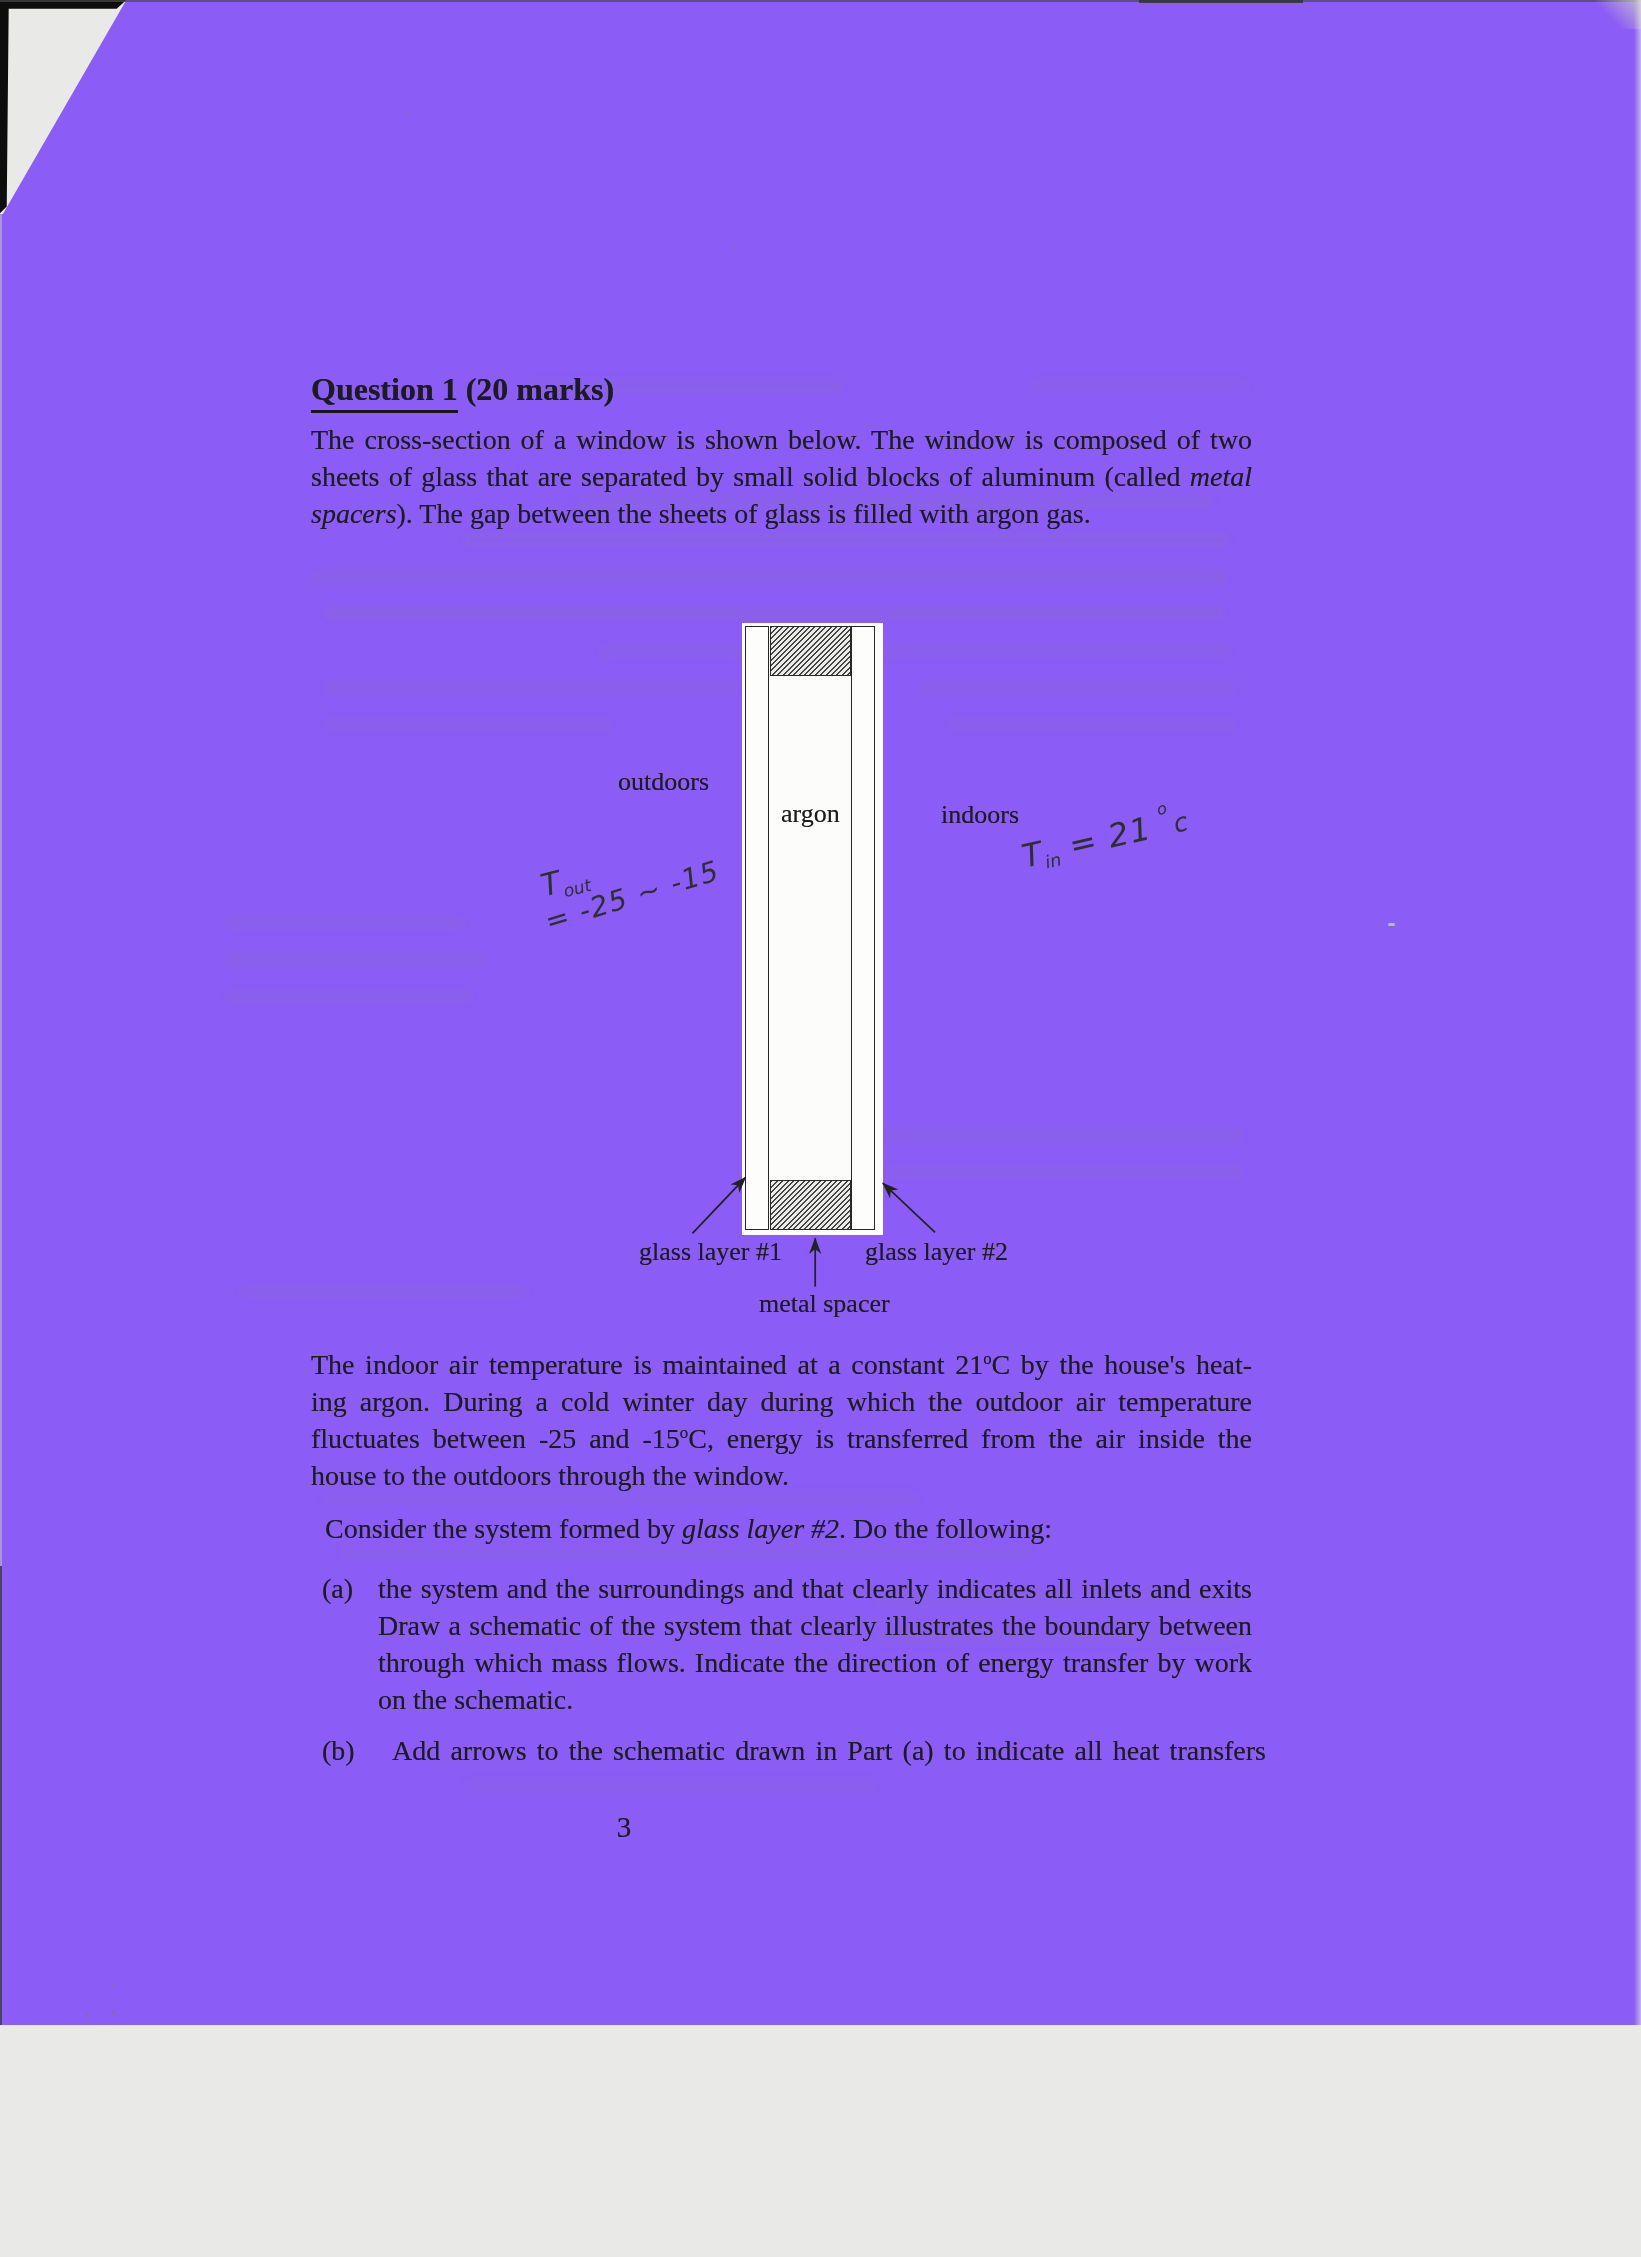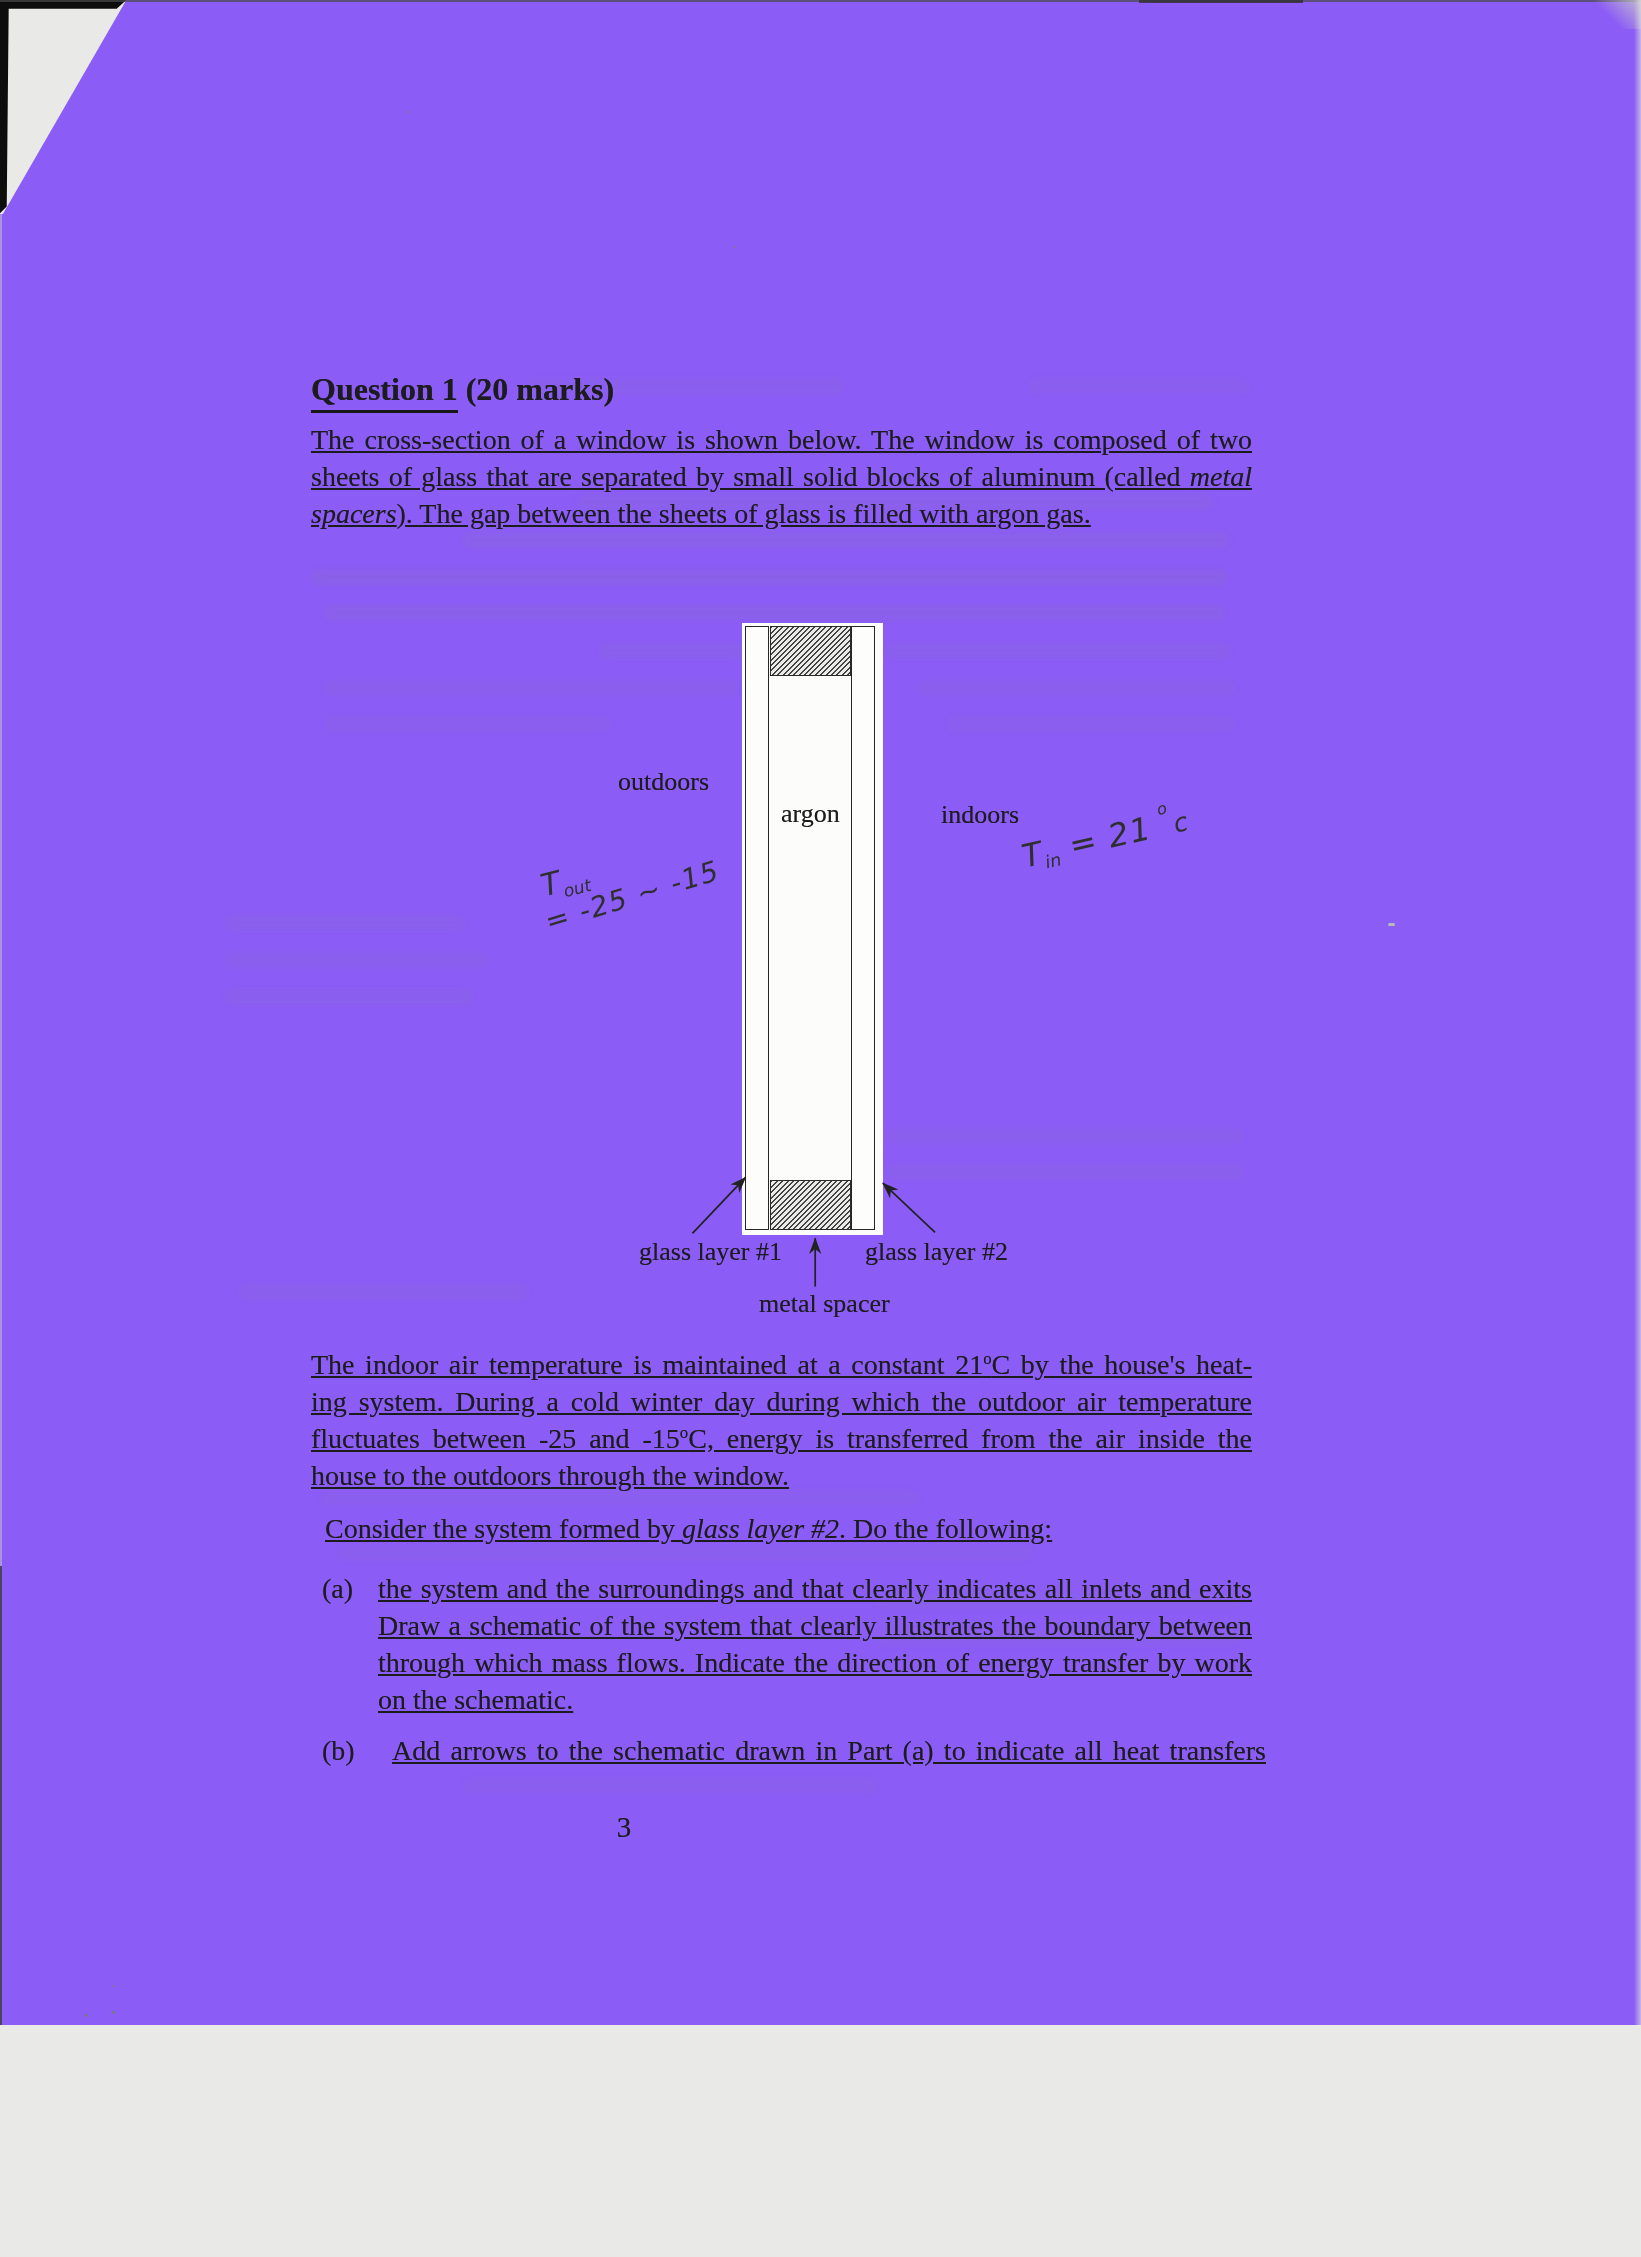--- a/index.html
+++ b/index.html
@@ -1,21 +1,21 @@
 <!DOCTYPE html>
 <html><head>
 <meta charset="utf-8">
 <style>
   html,body{margin:0;padding:0;background:#e9e9e7;}
   .scan{
     position:relative;width:1641px;height:2025px;margin:0 auto;
     background:#8b5cf6;overflow:hidden;
     font-family:"Liberation Serif","DejaVu Serif",serif;color:#1c1c1c;
   }
-  .block{position:absolute;font-size:28px;line-height:37px;z-index:3;text-decoration:underline;}
+  .block{position:absolute;font-size:28px;line-height:37px;z-index:3;}
   .block .ln{text-align:justify;text-align-last:justify;white-space:normal;
     text-shadow:0 0 0.5px rgba(25,25,25,.5);}
   .block .ln.last{text-align-last:left;}
   sup{font-size:.6em;line-height:0;}
   .pagetitle{
     position:absolute;left:311px;top:371px;font-size:32px;font-weight:bold;z-index:3;
     text-shadow:0 0 0.6px rgba(15,15,15,.6);
   }
   .pagetitle .u{display:inline-block;border-bottom:3.4px solid #181818;padding-bottom:1.9px;}
   .itemlabel{position:absolute;font-size:28px;line-height:37px;z-index:3;
@@ -121,21 +121,21 @@
   <div class="hand" style="left:546px;top:906px;font-size:28px;transform:rotate(-17deg);transform-origin:left center;">
     <span>= -25 ~ -15</span>
   </div>
   <div class="hand" style="left:1022px;top:832px;font-size:32px;transform:rotate(-13deg);transform-origin:left center;">
     <span>T</span><span class="sub">in</span>
     <span>= 21</span><span class="deg">o</span><span style="font-size:.8em;">c</span>
   </div>
 
   <div class="block" style="left:311px;top:1346px;width:941px;">
     <div class="ln">The indoor air temperature is maintained at a constant 21<sup>o</sup>C by the house's heat-</div>
-    <div class="ln">ing system.  During a cold winter day during which the outdoor air temperature</div>
+    <div class="ln">ing argon.  During a cold winter day during which the outdoor air temperature</div>
     <div class="ln">fluctuates between -25 and -15<sup>o</sup>C, energy is transferred from the air inside the</div>
     <div class="ln last">house to the outdoors through the window.</div>
   </div>
 
   <div class="block" style="left:325px;top:1510px;width:941px;">
     <div class="ln last">Consider the system formed by <i>glass layer #2</i>.  Do the following:</div>
   </div>
 
   <div class="itemlabel" style="left:322px;top:1570px;">(a)</div>
   <div class="block" style="left:378px;top:1570px;width:874px;">

